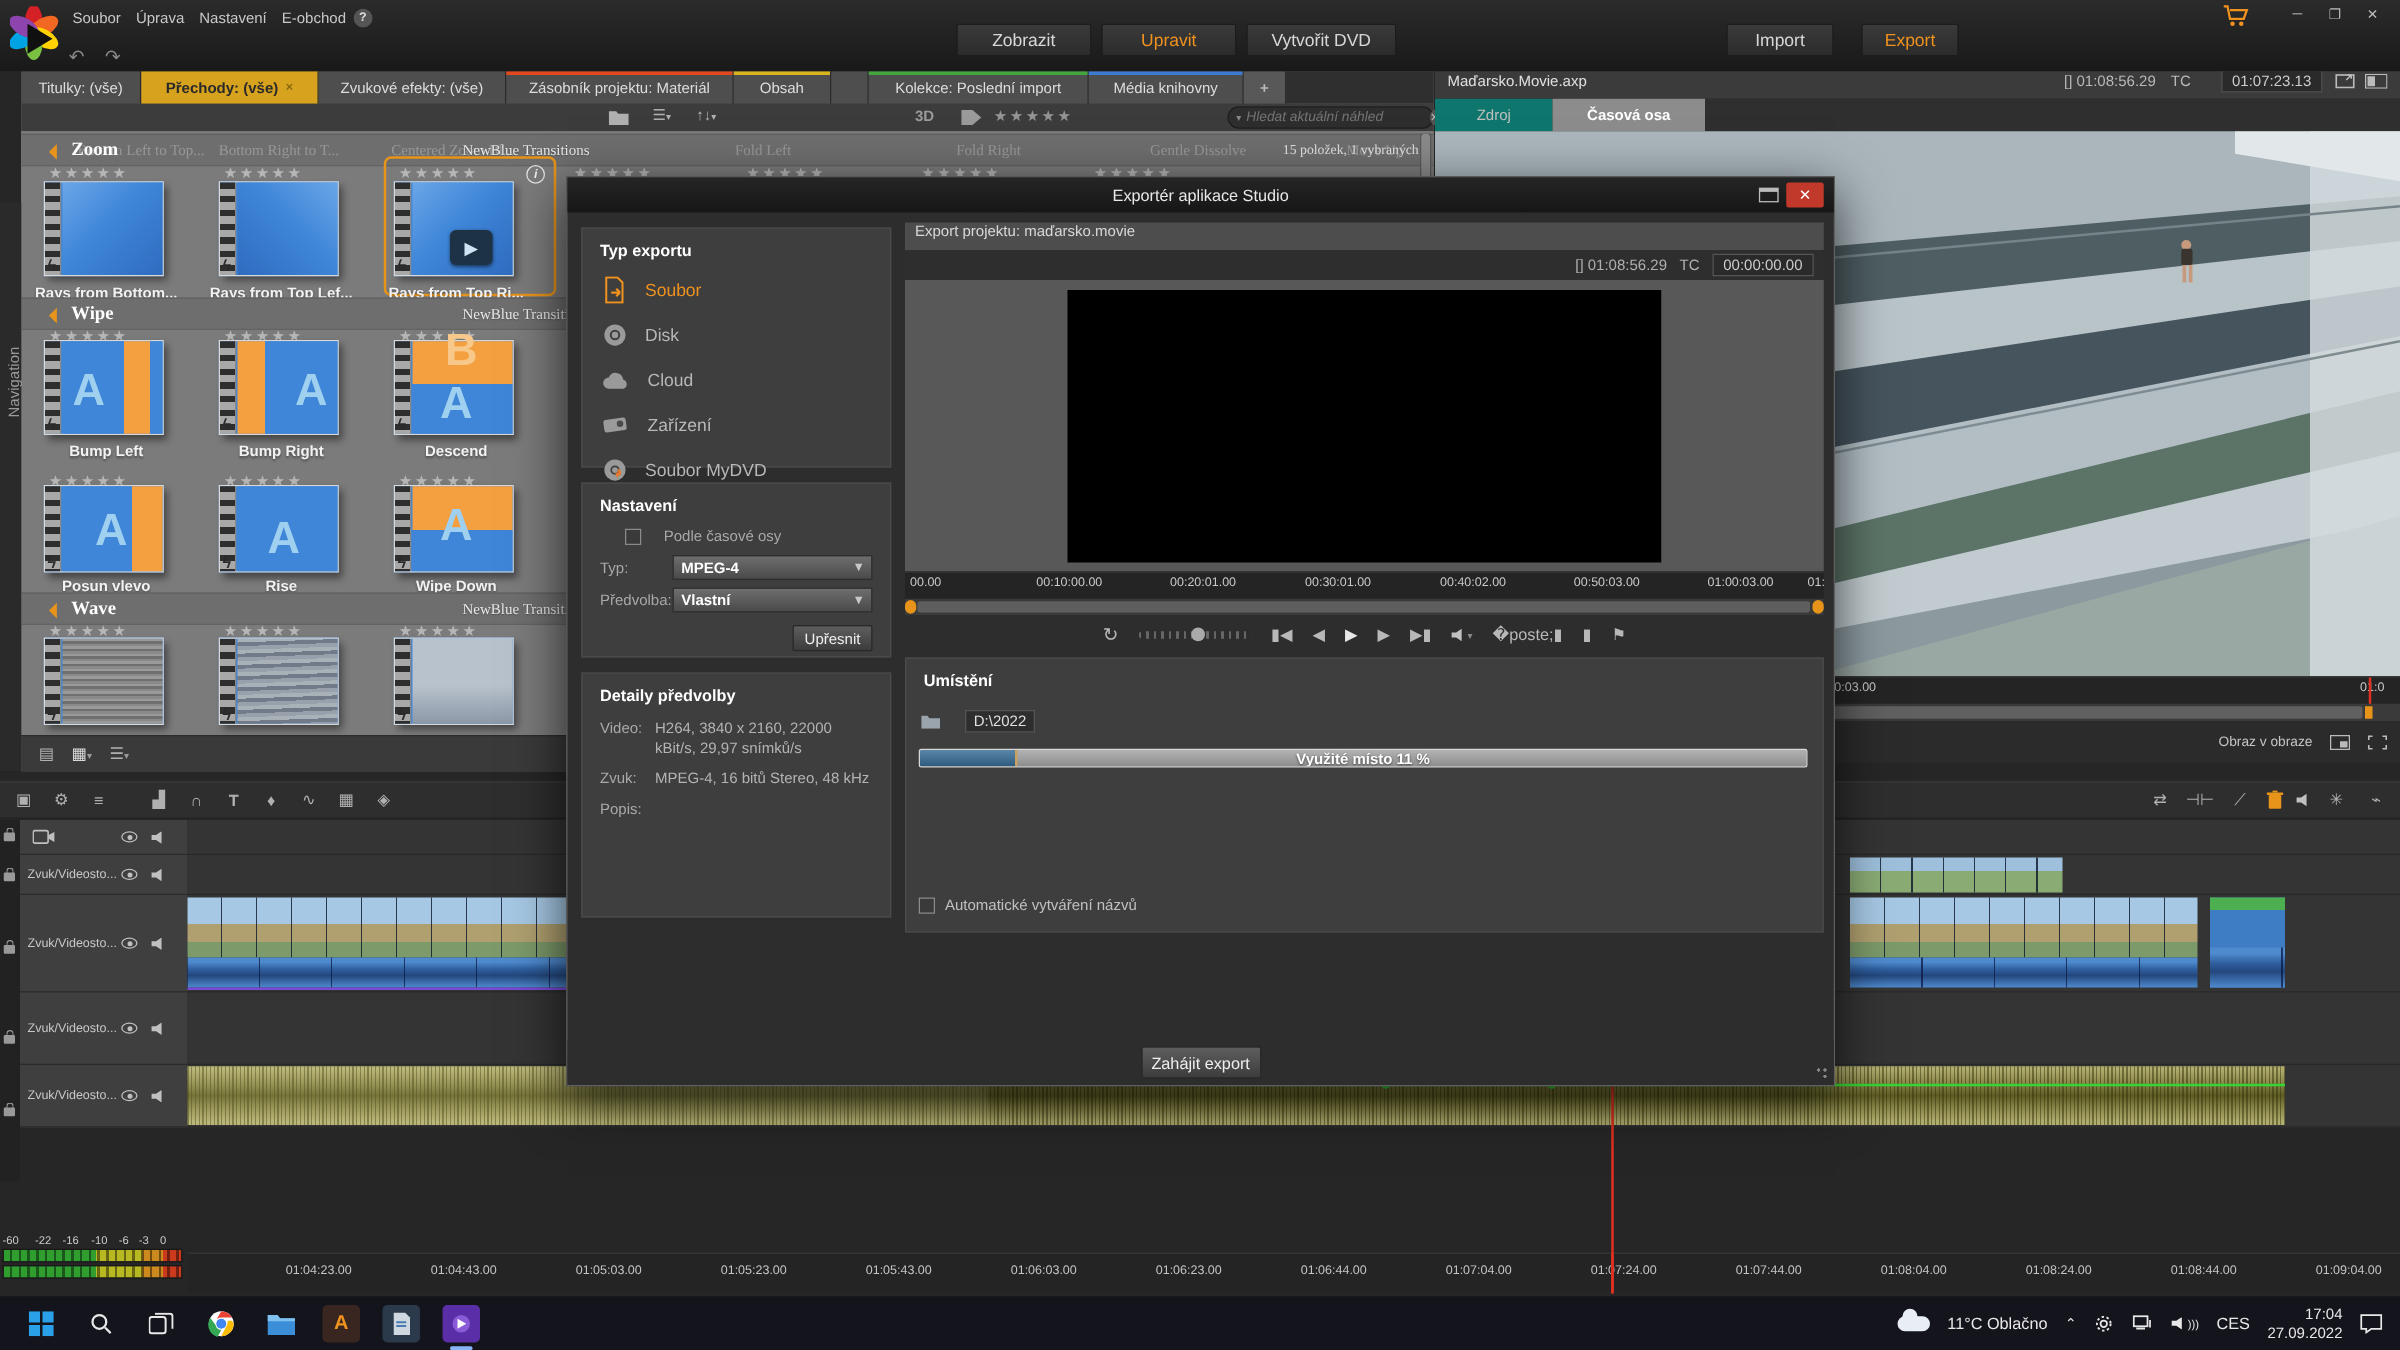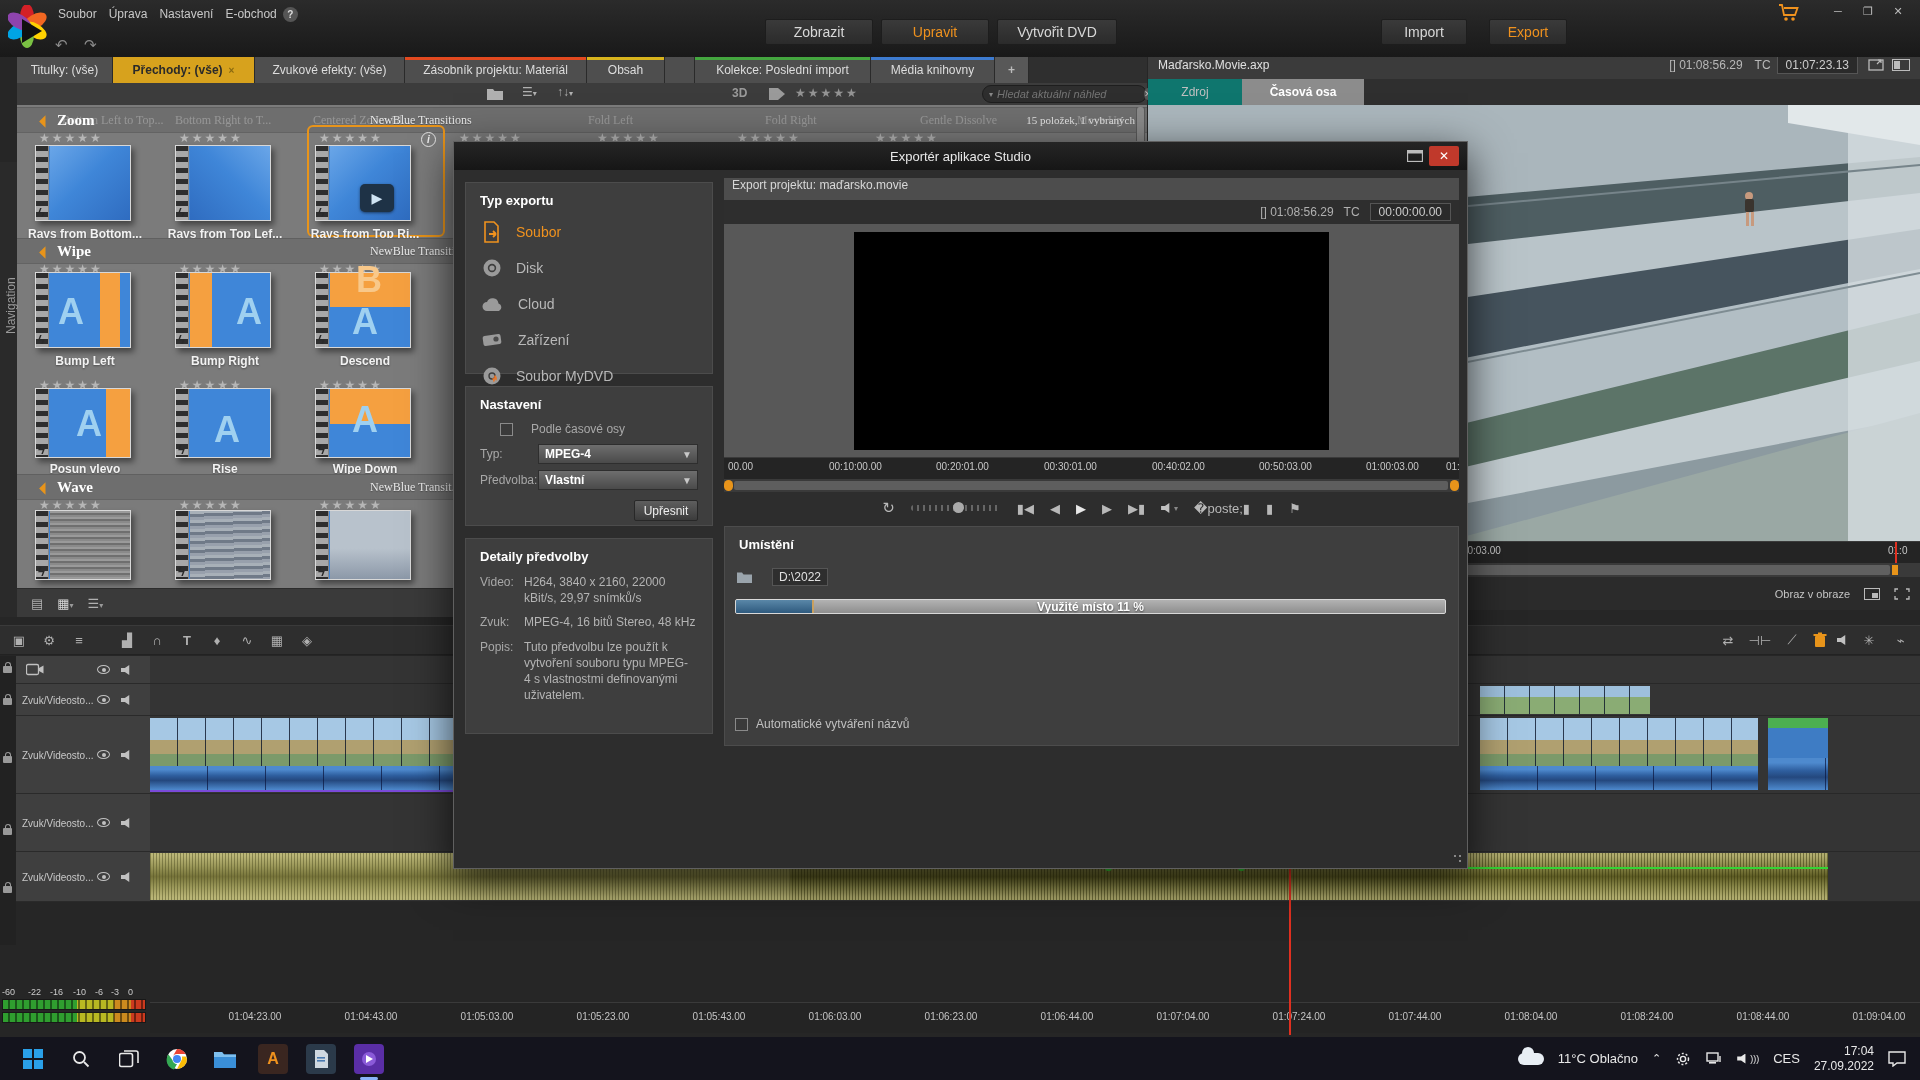--- a/index.html
+++ b/index.html
@@ -441,21 +441,21 @@
       <span style="color:#d8d8d8;font-size:13px">▦<span style="font-size:8px;color:#999">▾</span></span>
       <span style="color:#b0b0b0;font-size:13px">☰<span style="font-size:8px;color:#999">▾</span></span>
     </div>
   </div>
 
   <div class="abs" id="preview">
     <div class="abs" style="left:0;top:0;width:772px;height:28px;background:#3b3b3b;display:flex;align-items:center;padding:0 10px">
       <span style="color:#e0e0e0;font-size:12px">Maďarsko.Movie.axp</span>
       <span style="margin-left:auto;color:#b8b8b8;font-size:12px">[] 01:08:56.29</span>
       <span style="margin-left:12px;color:#b8b8b8;font-size:12px">TC</span>
-      <span class="tcbox" style="margin-left:6px">01:07:23.13</span>
+      <span class="tcbox" style="margin-left:24px">01:07:23.13</span>
       <svg style="margin-left:10px" width="16" height="12" viewBox="0 0 16 12">
           <rect x="1" y="1" width="14" height="10" fill="none" stroke="#bbb" stroke-width="1.3"></rect>
           <path d="M9 5l4-4m0 0h-3m3 0v3" stroke="#bbb" stroke-width="1.2" fill="none"></path>
         </svg>
       <svg style="margin-left:8px" width="18" height="12" viewBox="0 0 18 12">
           <rect x="0.5" y="0.5" width="17" height="11" fill="none" stroke="#bbb"></rect>
           <rect x="2" y="2" width="6" height="8" fill="#bbb"></rect>
         </svg>
     </div>
     <div class="abs" style="left:0;top:28px;width:772px;height:26px;background:#2f2f2f;display:flex">
@@ -743,21 +743,20 @@
       <div class="dtl-row" style="margin-top:10px">
         <span class="k">Video:</span>
         <span class="v">H264, 3840 x 2160, 22000 kBit/s, 29,97 snímků/s</span>
       </div>
       <div class="dtl-row">
         <span class="k">Zvuk:</span>
         <span class="v">MPEG-4, 16 bitů Stereo, 48 kHz</span>
       </div>
       <div class="dtl-row">
         <span class="k">Popis:</span>
-        <span class="v" style="width:170px">Tuto předvolbu lze použít k vytvoření souboru typu MPEG-4 s vlastnostmi definovanými uživatelem.</span>
       </div>
     </div>
 
     <div id="dlg-right">
       <div style="height:22px;background:#4d4d4d;display:flex;align-items:flex-start;padding:0 8px">
         <span style="color:#d8d8d8;font-size:12px">Export projektu: maďarsko.movie</span>
       </div>
       <div style="height:24px;background:#2e2e2e;display:flex;align-items:center;justify-content:flex-end;padding:0 8px;gap:10px">
         <span style="color:#b0b0b0;font-size:12px">[] 01:08:56.29</span>
         <span style="color:#b0b0b0;font-size:12px">TC</span>
@@ -813,20 +812,23 @@
           <div class="prog-txt">Využité místo 11 %</div>
         </div>
         <div style="margin:12px 0 0 10px;color:#b4b4b4;font-size:12px">Přibližná velikost souboru: 10,69 GB</div>
         <div style="position:absolute;left:10px;bottom:14px;display:flex;align-items:center;gap:8px">
           <span class="chk"></span>
           <span style="color:#c0c0c0;font-size:12px">Automatické vytváření názvů</span>
         </div>
       </div>
     </div>
 
+    <div style="position:absolute;left:0;bottom:0;width:100%;height:36px;background:#2d2d2d;display:flex;align-items:center;justify-content:center">
+      <span class="btn" style="width:96px;height:26px;font-size:13px">Zahájit export</span>
+    </div>
     <div class="grip"></div>
   </div>
 
   <div class="abs" id="taskbar">
     <div class="tb-icon">
       <svg width="20" height="20" viewBox="0 0 20 20">
           <rect x="0" y="0" width="9" height="9" fill="#2aa0e8"></rect>
           <rect x="11" y="0" width="9" height="9" fill="#2aa0e8"></rect>
           <rect x="0" y="11" width="9" height="9" fill="#2aa0e8"></rect>
           <rect x="11" y="11" width="9" height="9" fill="#2aa0e8"></rect>

